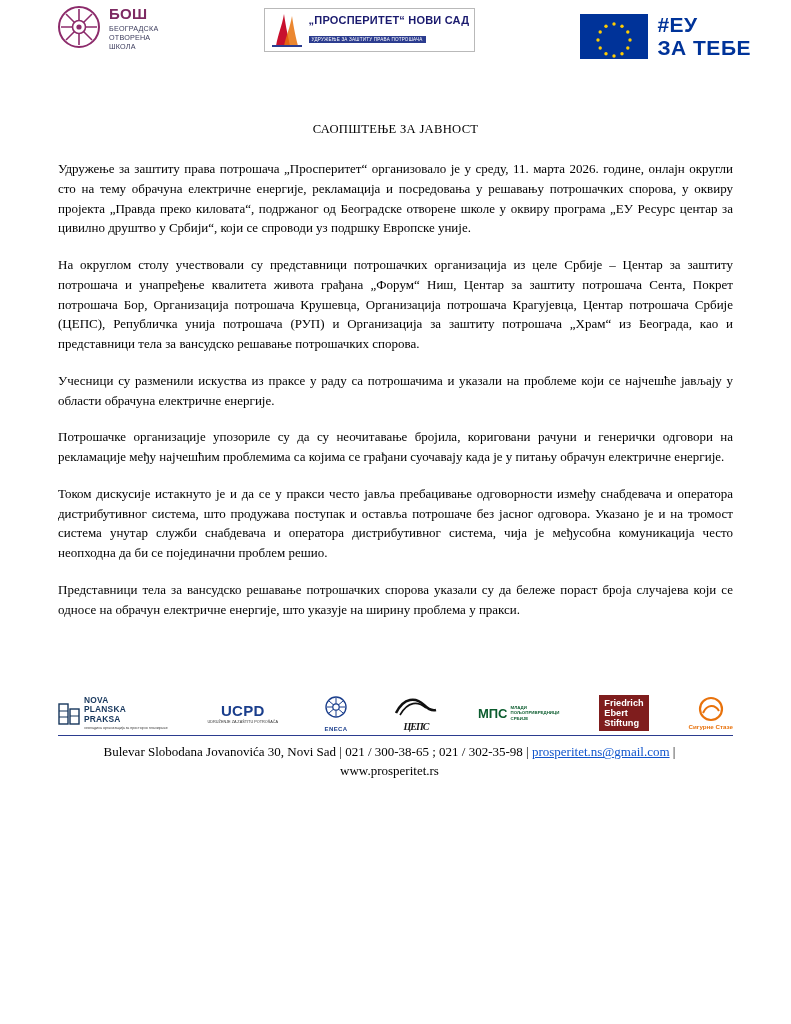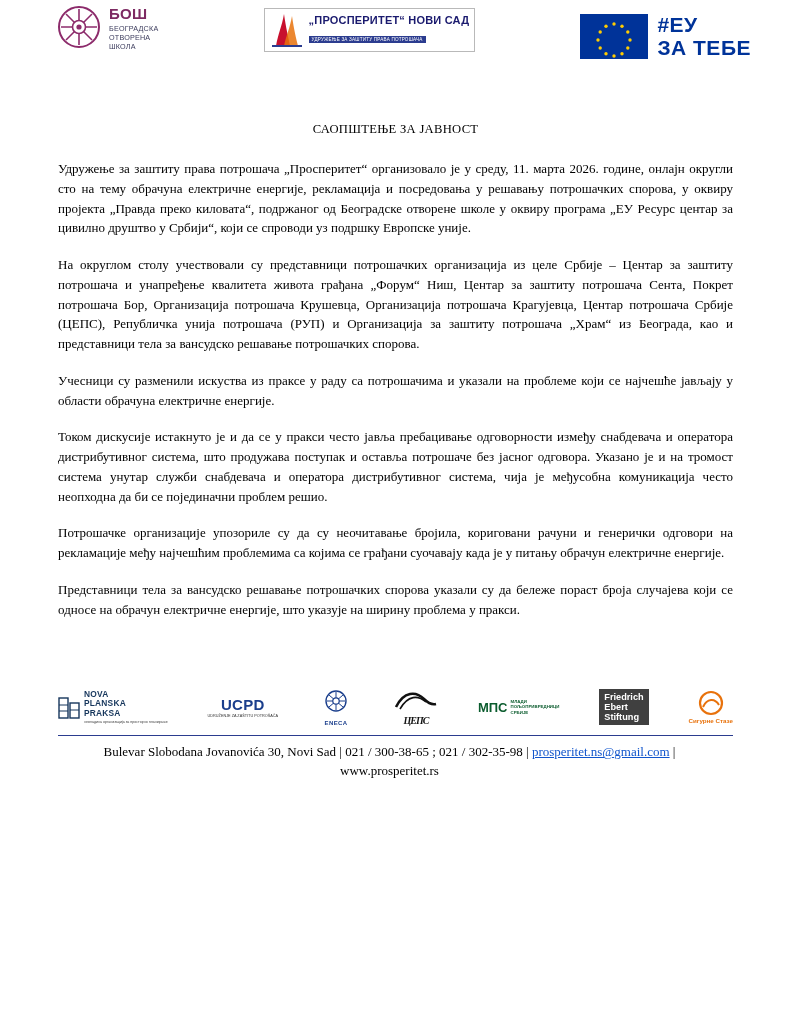--- a/index.html
+++ b/index.html
@@ -157,21 +157,21 @@
     font-size: 13px;
     line-height: 1.52;
     margin: 0 0 17px 0;
   }
 
   
   .footer-logos {
     position: absolute;
     left: 58px;
     right: 58px;
-    bottom: 76px;
+    bottom: 70px;
     display: flex;
     align-items: flex-end;
     justify-content: space-between;
     gap: 6px;
   }
   .f-logo {
     display: flex;
     align-items: center;
     justify-content: center;
     height: 42px;
@@ -240,21 +240,21 @@
   .mps-txt {
     font-family: "Liberation Sans", sans-serif;
     font-size: 4.4px;
     color: #0b5c2e;
     line-height: 1.25;
     text-align: left;
     font-weight: bold;
   }
 
   .fes-wrap {
-    background: #404040;
+    background: #7f1d1d;
     color: #fff;
     font-family: "Liberation Sans", sans-serif;
     font-weight: bold;
     font-size: 9.2px;
     line-height: 1.12;
     padding: 3px 5px;
   }
 
   .sig-wrap { text-align:center; }
   .sig-mark {
@@ -364,22 +364,22 @@
     </div>
   </div>
 
   <div class="doc-title">САОПШТЕЊЕ ЗА ЈАВНОСТ</div>
 
 
   <div class="body-text">
     <p>Удружење за заштиту права потрошача „Просперитет“ организовало је у среду, 11. марта 2026. године, онлајн округли сто на тему обрачуна електричне енергије, рекламација и посредовања у решавању потрошачких спорова, у оквиру пројекта „Правда преко киловата“, подржаног од Београдске отворене школе у оквиру програма „ЕУ Ресурс центар за цивилно друштво у Србији“, који се спроводи уз подршку Европске уније.</p>
     <p>На округлом столу учествовали су представници потрошачких организација из целе Србије – Центар за заштиту потрошача и унапређење квалитета живота грађана „Форум“ Ниш, Центар за заштиту потрошача Сента, Покрет потрошача Бор, Организација потрошача Крушевца, Организација потрошача Крагујевца, Центар потрошача Србије (ЦЕПС), Републичка унија потрошача (РУП) и Организација за заштиту потрошача „Храм“ из Београда, као и представници тела за вансудско решавање потрошачких спорова.</p>
     <p>Учесници су разменили искуства из праксе у раду са потрошачима и указали на проблеме који се најчешће јављају у области обрачуна електричне енергије.</p>
+    <p>Потрошачке организације упозориле су да су неочитавање бројила, кориговани рачуни и генерички одговори на рекламације међу најчешћим проблемима са којима се грађани суочавају када је у питању обрачун електричне енергије.</p>
     <p>Током дискусије истакнуто је и да се у пракси често јавља пребацивање одговорности између снабдевача и оператора дистрибутивног система, што продужава поступак и оставља потрошаче без јасног одговора. Указано је и на тромост система унутар служби снабдевача и оператора дистрибутивног система, чија је међусобна комуникација често неопходна да би се појединачни проблем решио.</p>
-    <p>Потрошачке организације упозориле су да су неочитавање бројила, кориговани рачуни и генерички одговори на рекламације међу најчешћим проблемима са којима се грађани суочавају када је у питању обрачун електричне енергије.</p>
     <p>Представници тела за вансудско решавање потрошачких спорова указали су да бележе пораст броја случајева који се односе на обрачун електричне енергије, што указује на ширину проблема у пракси.</p>
   </div>
 
   <div class="footer-logos">
 
     <div class="f-logo">
       <div class="np-wrap">
         <div class="np-mark">
           <svg viewBox="0 0 22 26" width="22" height="26">
             <rect x="1" y="4" width="9" height="20" fill="none" stroke="#16365c" stroke-width="1.4"></rect>

